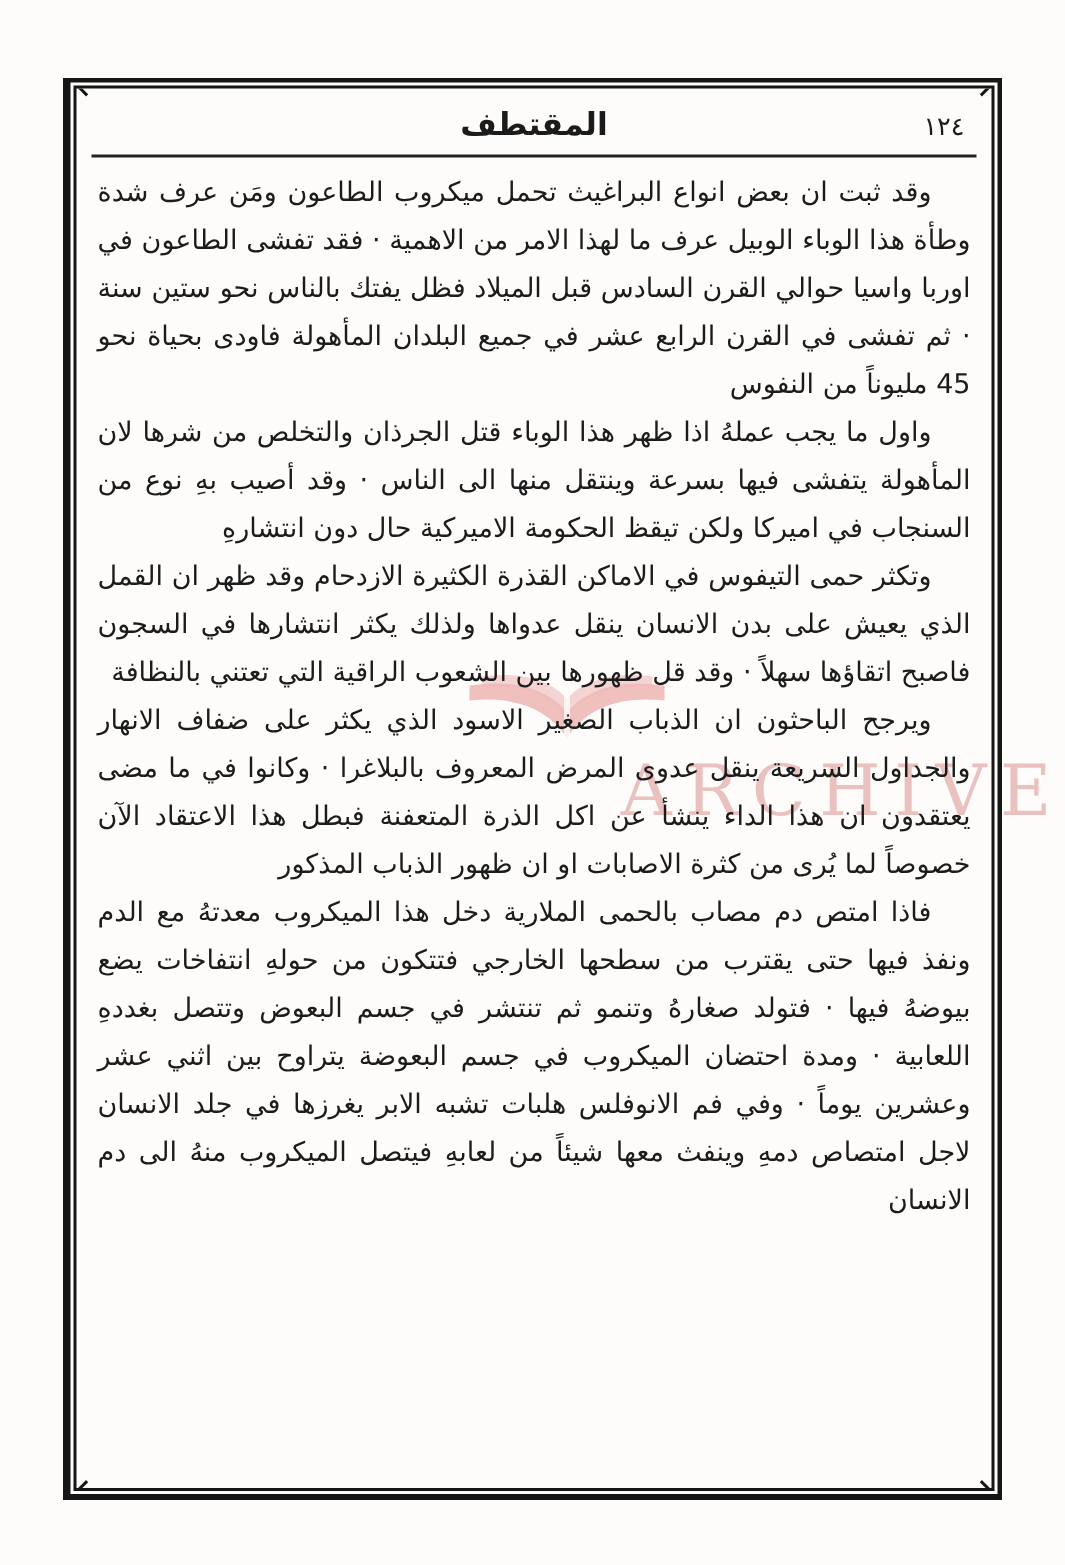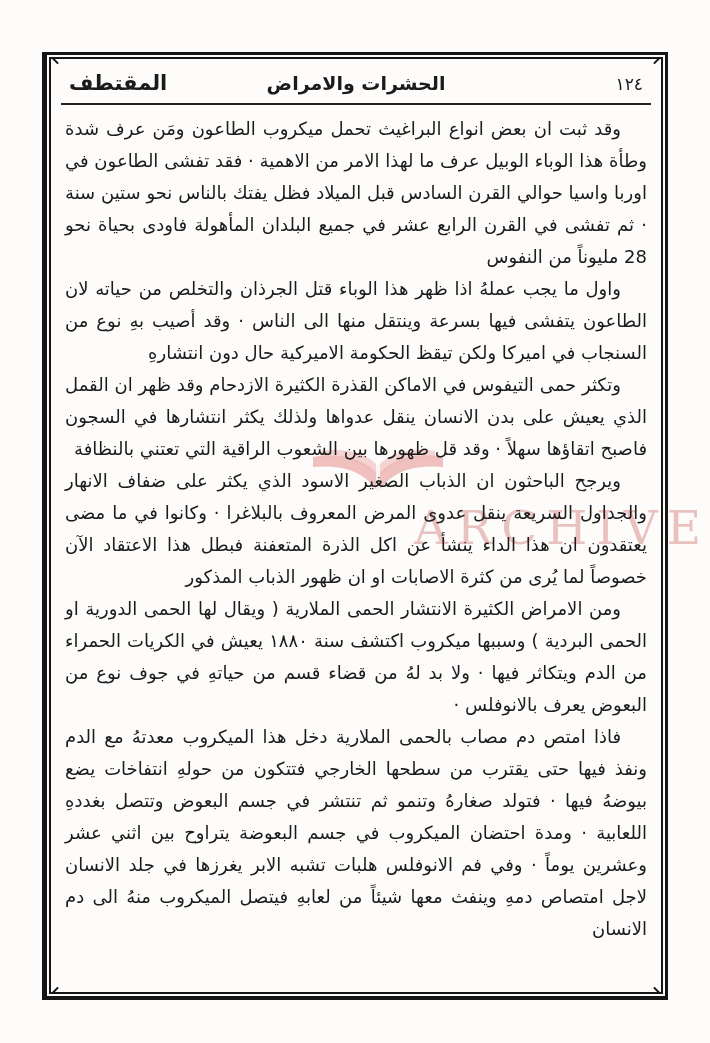--- a/index.html
+++ b/index.html
@@ -140,30 +140,28 @@
 
   <div class="frame-outer">
     <div class="frame-inner">
       <span class="miter tl"></span>
       <span class="miter tr"></span>
       <span class="miter bl"></span>
       <span class="miter br"></span>
 
       <div class="page-header">
         <span class="page-number">١٢٤</span>
-        <span class="page-title">الحشرات والامراض</span>
         <span class="magazine-name">المقتطف</span>
       </div>
       <hr class="header-rule">
 
       <div class="body-text">
-        <p>وقد ثبت ان بعض انواع البراغيث تحمل ميكروب الطاعون ومَن عرف شدة وطأة هذا الوباء الوبيل عرف ما لهذا الامر من الاهمية · فقد تفشى الطاعون في اوربا واسيا حوالي القرن السادس قبل الميلاد فظل يفتك بالناس نحو ستين سنة · ثم تفشى في القرن الرابع عشر في جميع البلدان المأهولة فاودى بحياة نحو 28 مليوناً من النفوس</p>
-        <p>واول ما يجب عملهُ اذا ظهر هذا الوباء قتل الجرذان والتخلص من حياته لان الطاعون يتفشى فيها بسرعة وينتقل منها الى الناس · وقد أصيب بهِ نوع من السنجاب في اميركا ولكن تيقظ الحكومة الاميركية حال دون انتشارهِ</p>
+        <p>وقد ثبت ان بعض انواع البراغيث تحمل ميكروب الطاعون ومَن عرف شدة وطأة هذا الوباء الوبيل عرف ما لهذا الامر من الاهمية · فقد تفشى الطاعون في اوربا واسيا حوالي القرن السادس قبل الميلاد فظل يفتك بالناس نحو ستين سنة · ثم تفشى في القرن الرابع عشر في جميع البلدان المأهولة فاودى بحياة نحو 45 مليوناً من النفوس</p>
+        <p>واول ما يجب عملهُ اذا ظهر هذا الوباء قتل الجرذان والتخلص من شرها لان المأهولة يتفشى فيها بسرعة وينتقل منها الى الناس · وقد أصيب بهِ نوع من السنجاب في اميركا ولكن تيقظ الحكومة الاميركية حال دون انتشارهِ</p>
         <p>وتكثر حمى التيفوس في الاماكن القذرة الكثيرة الازدحام وقد ظهر ان القمل الذي يعيش على بدن الانسان ينقل عدواها ولذلك يكثر انتشارها في السجون فاصبح اتقاؤها سهلاً · وقد قل ظهورها بين الشعوب الراقية التي تعتني بالنظافة</p>
         <p>ويرجح الباحثون ان الذباب الصغير الاسود الذي يكثر على ضفاف الانهار والجداول السريعة ينقل عدوى المرض المعروف بالبلاغرا · وكانوا في ما مضى يعتقدون ان هذا الداء ينشأ عن اكل الذرة المتعفنة فبطل هذا الاعتقاد الآن خصوصاً لما يُرى من كثرة الاصابات او ان ظهور الذباب المذكور</p>
-        <p>ومن الامراض الكثيرة الانتشار الحمى الملارية ( ويقال لها الحمى الدورية او الحمى البردية ) وسببها ميكروب اكتشف سنة ١٨٨٠ يعيش في الكريات الحمراء من الدم ويتكاثر فيها · ولا بد لهُ من قضاء قسم من حياتهِ في جوف نوع من البعوض يعرف بالانوفلس ·</p>
         <p>فاذا امتص دم مصاب بالحمى الملارية دخل هذا الميكروب معدتهُ مع الدم ونفذ فيها حتى يقترب من سطحها الخارجي فتتكون من حولهِ انتفاخات يضع بيوضهُ فيها · فتولد صغارهُ وتنمو ثم تنتشر في جسم البعوض وتتصل بغددهِ اللعابية · ومدة احتضان الميكروب في جسم البعوضة يتراوح بين اثني عشر وعشرين يوماً · وفي فم الانوفلس هلبات تشبه الابر يغرزها في جلد الانسان لاجل امتصاص دمهِ وينفث معها شيئاً من لعابهِ فيتصل الميكروب منهُ الى دم الانسان</p>
 
       </div>
     </div>
   </div>
 
 </div>
 
 </body></html>

